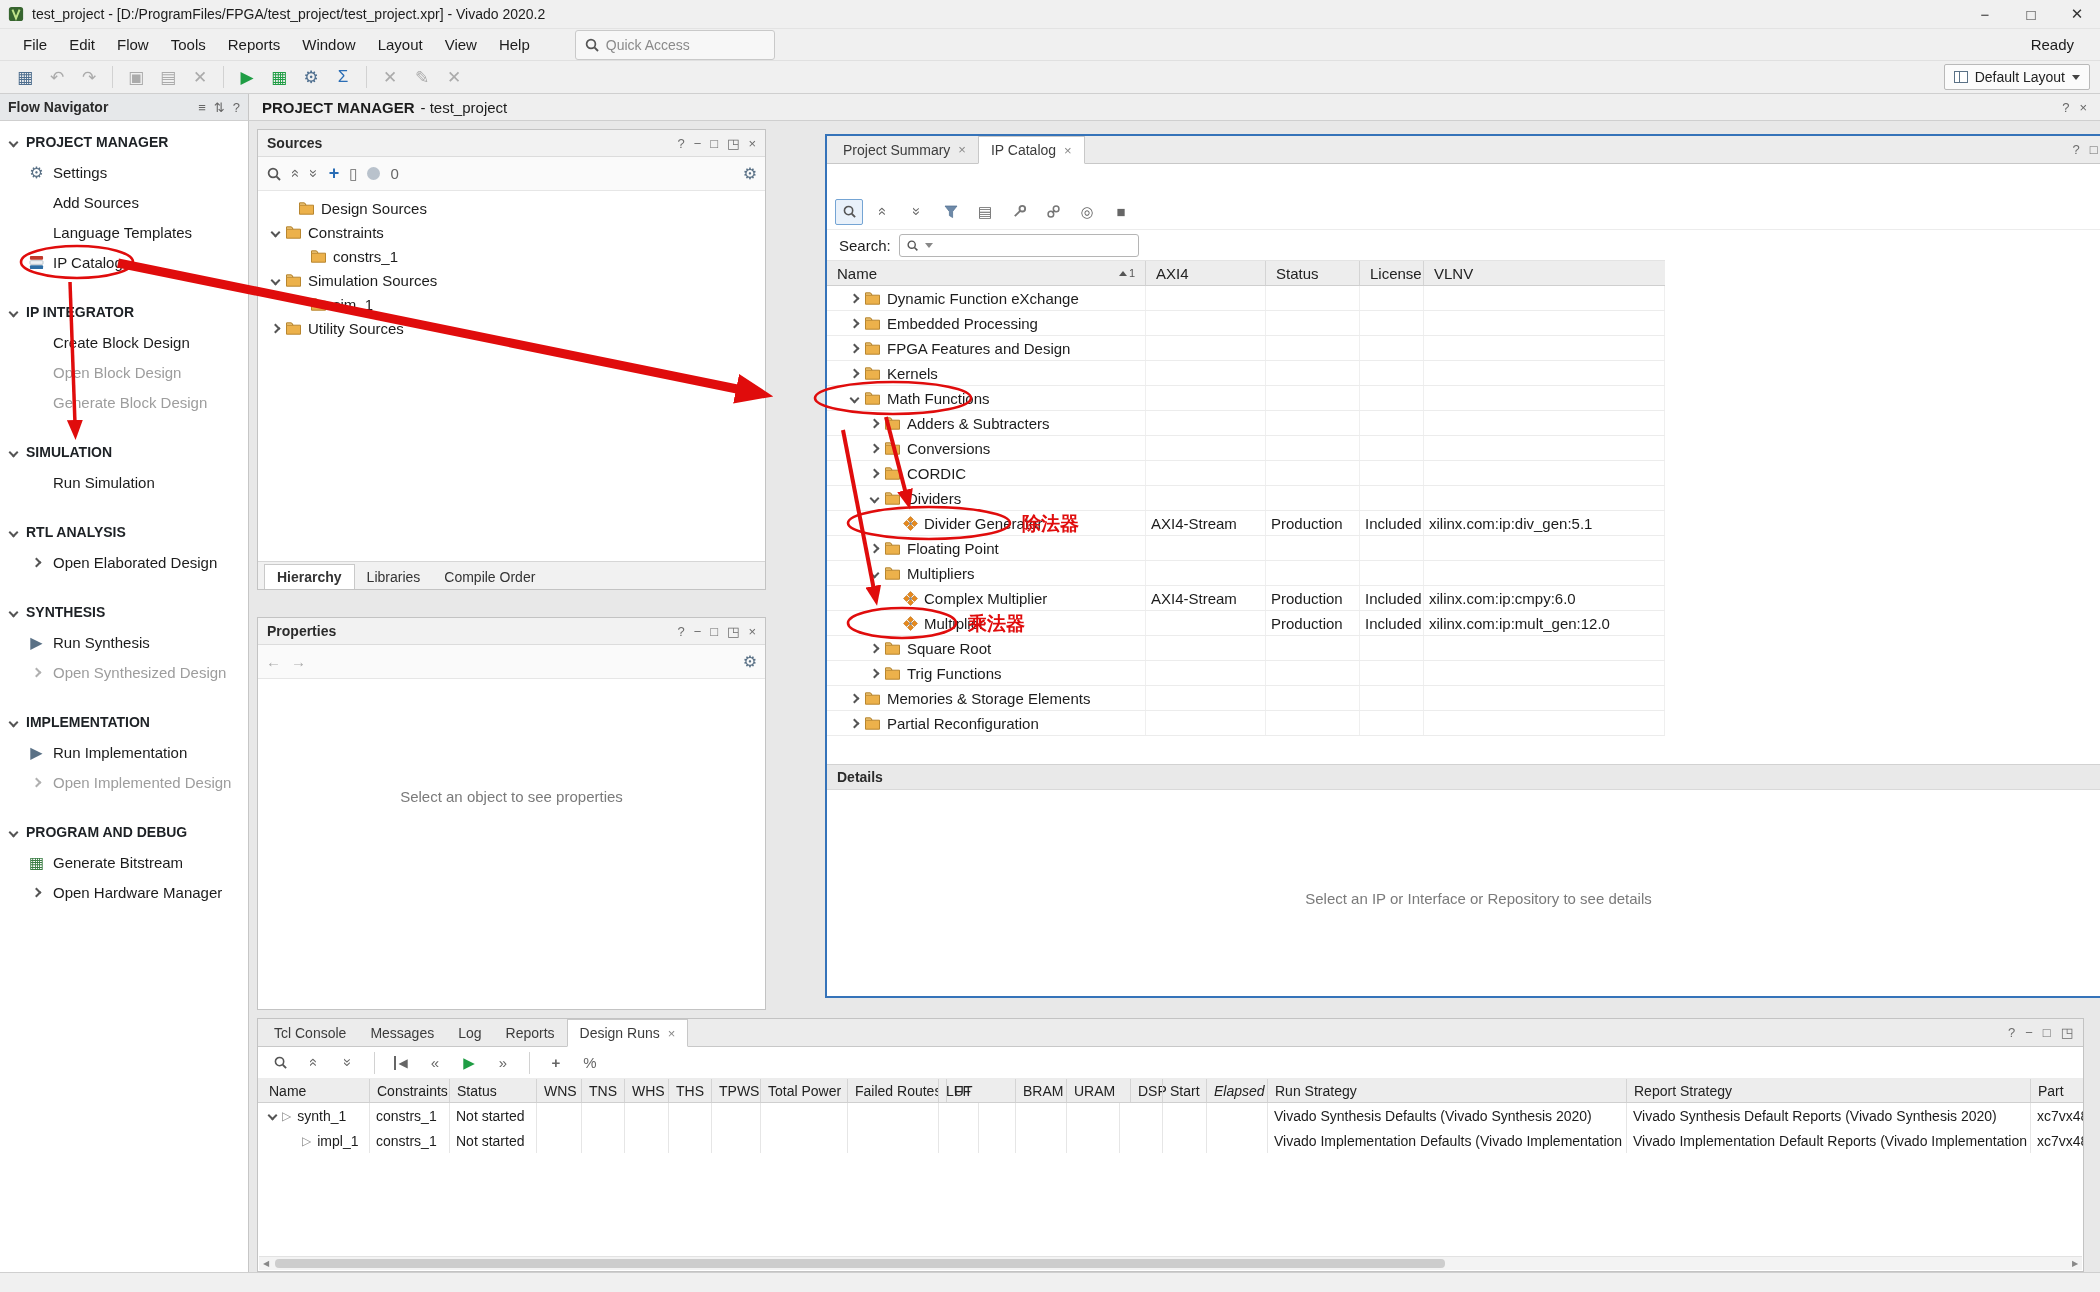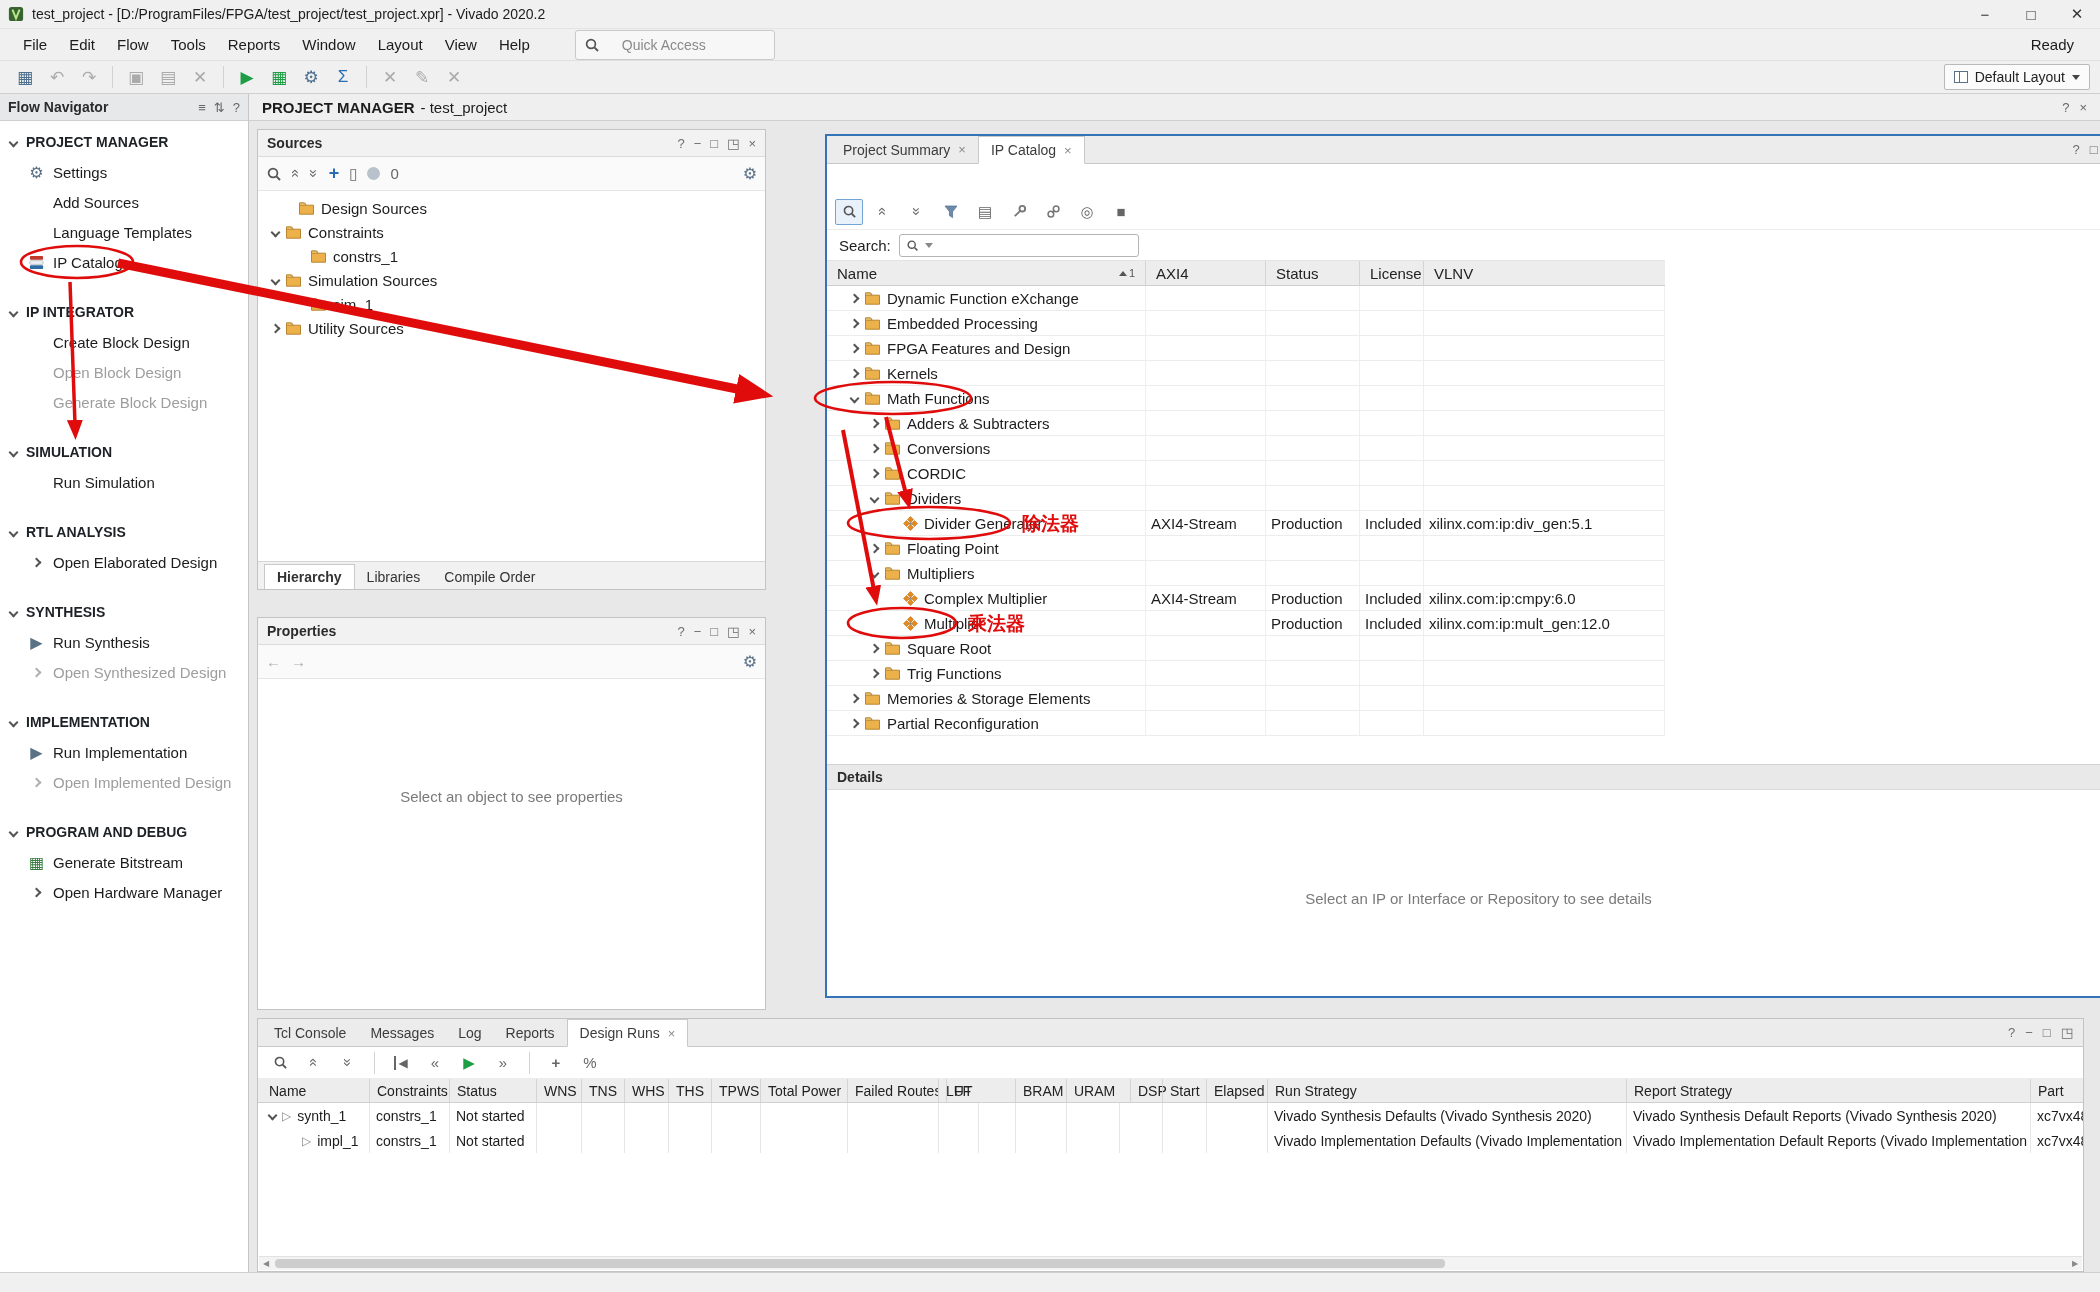--- a/index.html
+++ b/index.html
@@ -9,21 +9,21 @@
 
 
 .titlebar{position:absolute;left:0;top:0;width:100%;height:29px;background:#f0f0f0;border-bottom:1px solid #e3e3e3;display:flex;align-items:center;padding:0 0 0 8px;font-size:14px;}
 .titlebar .t-txt{margin-left:8px;}
 .win-controls{margin-left:auto;display:flex;height:100%;}
 .win-btn{width:46px;height:100%;display:flex;align-items:center;justify-content:center;color:#333;font-size:15px;}
 
 
 .menubar{position:absolute;left:0;top:29px;width:100%;height:31px;display:flex;align-items:center;padding:0 12px;background:#f0f0f0;justify-content:center;}
 .menu-item{padding:4px 11px;color:#1c1c1c;}
-.qa{margin-left:34px;display:flex;align-items:center;gap:22px;width:200px;height:23px;border:1px solid #c9c9c9;border-radius:3px;background:#f7f7f7;padding:14px 8px;color:#8a8a8a;font-size:14px;}
+.qa{margin-left:34px;display:flex;align-items:center;gap:6px;width:200px;height:23px;border:1px solid #c9c9c9;border-radius:3px;background:#f7f7f7;padding:14px 8px;color:#8a8a8a;font-size:14px;}
 .ready{margin-left:auto;padding-right:14px;font-size:15px;color:#1c1c1c;}
 
 
 .toolbar{position:absolute;left:0;top:60px;width:100%;height:34px;background:#f0f0f0;border-top:1px solid #e0e0e0;border-bottom:1px solid #cfcfcf;display:flex;align-items:center;padding:0 10px;gap:2px;}
 .tbi{width:30px;height:26px;display:flex;align-items:center;justify-content:center;font-size:17px;color:#555;}
 .tbi.dis{color:#ababab;}
 .tbi.green{color:#1f9d44;}
 .tbi.blue{color:#2a6db5;}
 .tbi.steel{color:#4f6f8f;}
 .sep{width:1px;height:22px;background:#d2d2d2;margin:0 6px;flex:none;}
@@ -792,21 +792,21 @@
           </div>
         <div class="dr-hcell" style="left:808px;width:53px;">
             <span>URAM</span>
           </div>
         <div class="dr-hcell" style="left:872px;width:43px;">
             <span>DSP</span>
           </div>
         <div class="dr-hcell" style="left:904px;width:44px;">
             <span>Start</span>
           </div>
-        <div class="dr-hcell" style="left:948px;width:61px;">
+        <div class="dr-hcell" style="left:948px;width:61px;font-style:italic;">
             <span>Elapsed</span>
           </div>
         <div class="dr-hcell" style="left:1009px;width:359px;">
             <span>Run Strategy</span>
           </div>
         <div class="dr-hcell" style="left:1368px;width:404px;">
             <span>Report Strategy</span>
           </div>
         <div class="dr-hcell" style="left:1772px;width:53px;">
             <span>Part</span>

